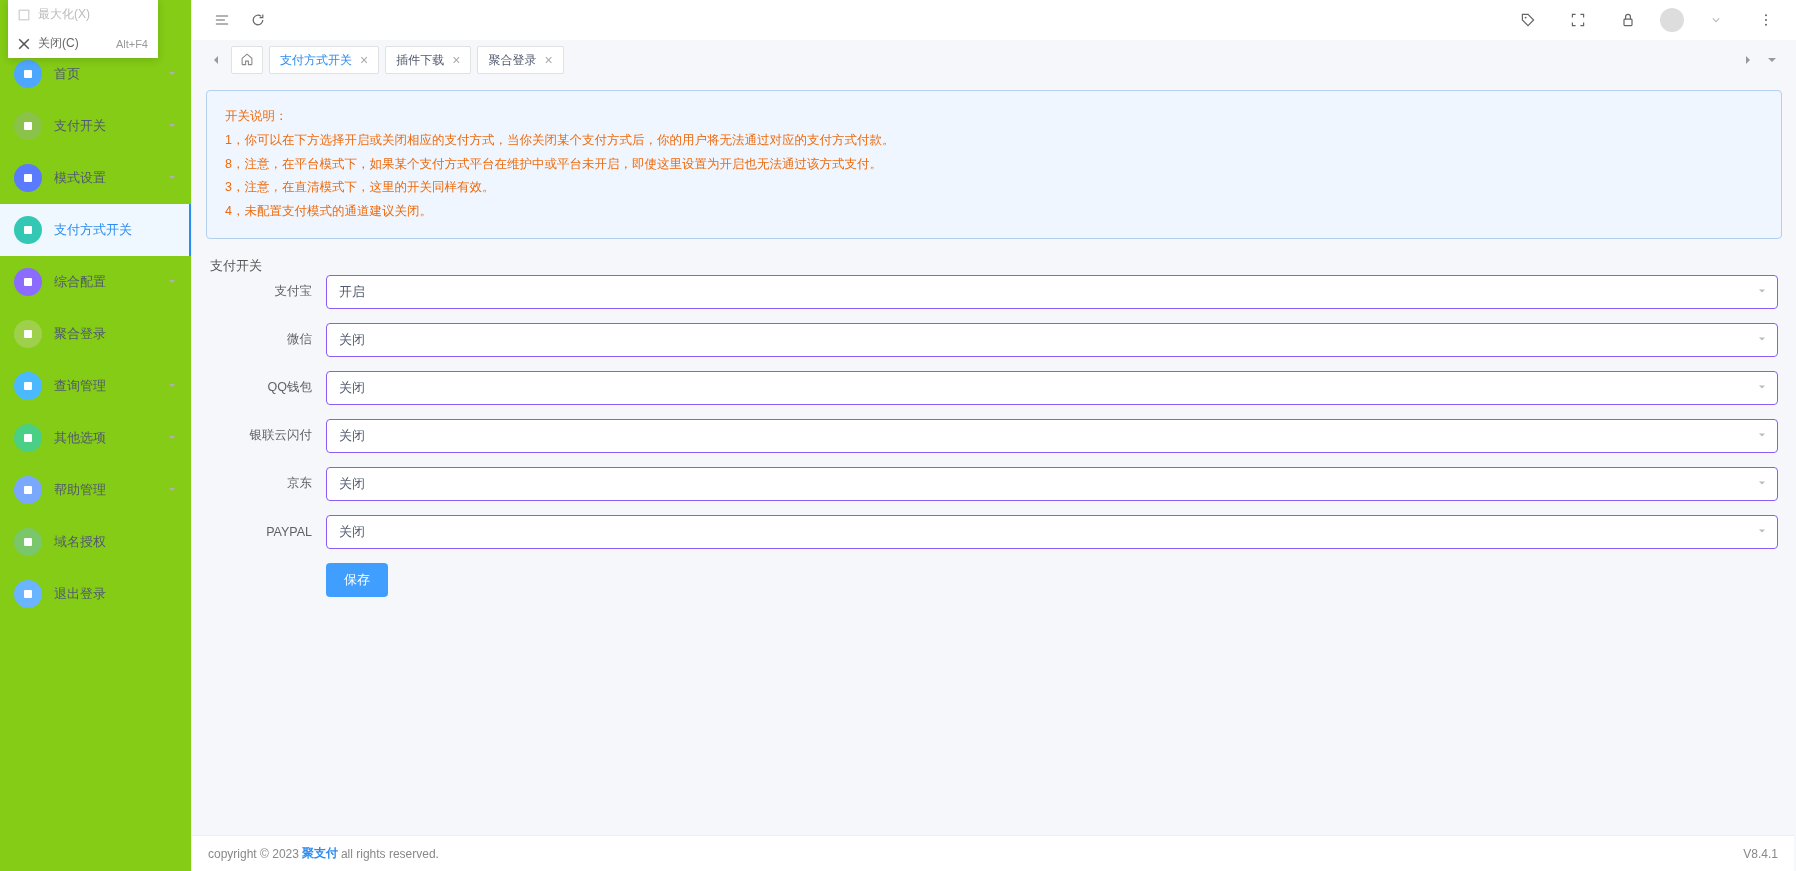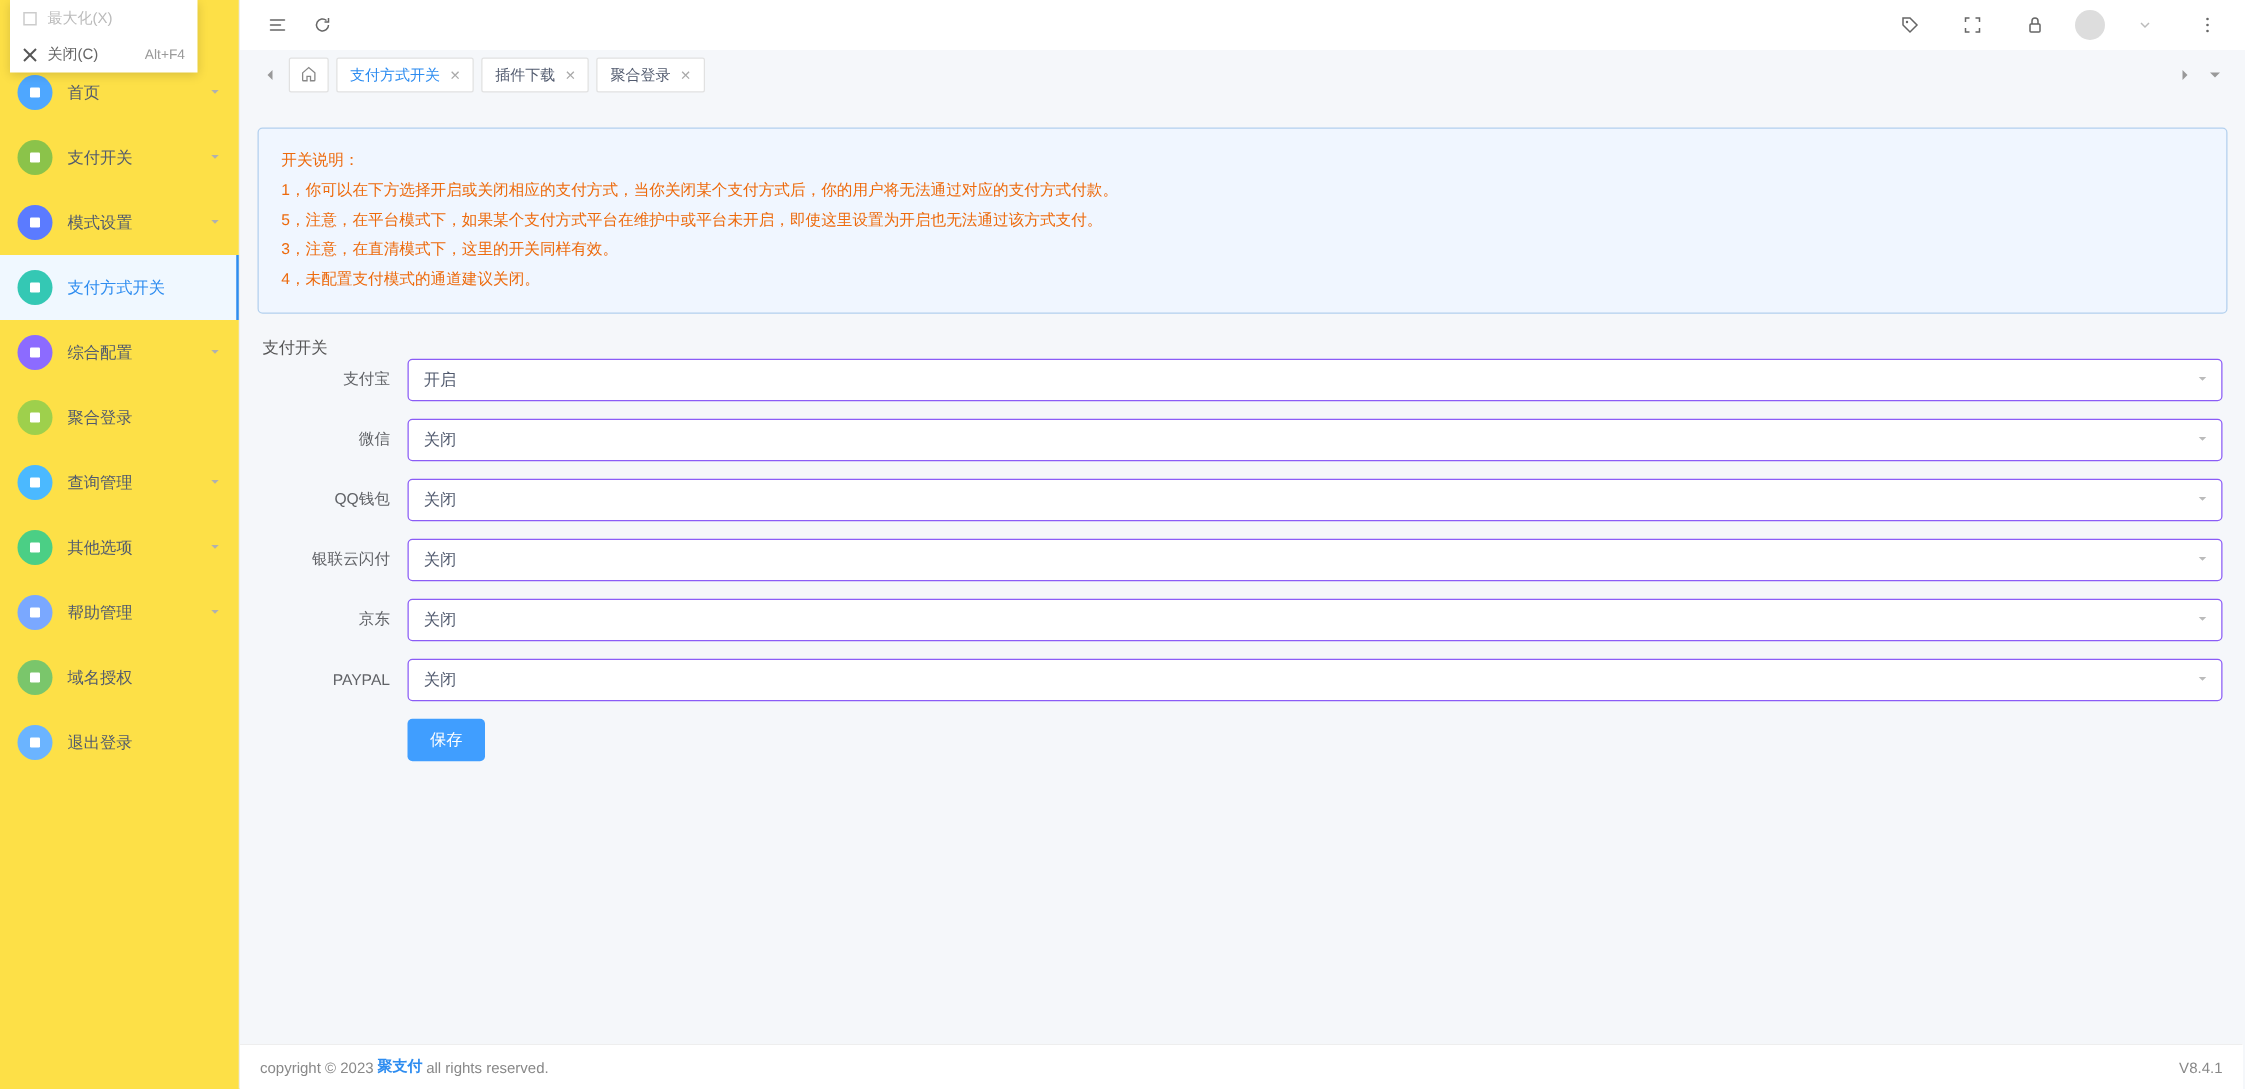--- a/index.html
+++ b/index.html
@@ -9,21 +9,21 @@
 .context-menu {
   position: absolute; top: 0; left: 8px; width: 150px; background: #fff;
   box-shadow: 0 2px 8px rgba(0,0,0,0.15); z-index: 9999; font-size: 12px; color: #666;
 }
 .ctx-item { display:flex; align-items:center; padding: 6px 10px; gap: 8px; }
 .ctx-item.disabled { color: #bbb; }
 .ctx-item .ctx-right { margin-left:auto; color:#999; font-size:11px; }
 .ctx-ico { width:12px; height:12px; display:inline-flex; align-items:center; justify-content:center; color:#888; }
 
 
-.sidebar { position: fixed; left: 0; top: 0; bottom: 0; width: 192px; background: #fde047; border-right: 1px solid #eee; padding-top: 48px; }
+.sidebar { position: fixed; left: 0; top: 0; bottom: 0; width: 192px; background: #84cc16; border-right: 1px solid #eee; padding-top: 48px; }
 .menu-item {
   display: flex; align-items: center; padding: 12px 14px; color: #515a6e; cursor: pointer; position: relative;
 }
 .menu-item.active { color: #2d8cf0; background: #f0f8ff; }
 .menu-item.active::after { content:""; position:absolute; right:0; top:0; bottom:0; width:2px; background:#2d8cf0; }
 .menu-ico {
   width: 28px; height: 28px; border-radius: 50%; display:inline-flex; align-items:center; justify-content:center;
   margin-right: 12px; flex-shrink:0;
 }
 .menu-ico svg { width:14px; height:14px; fill:#fff; }
@@ -55,21 +55,21 @@
 .tab.home-tab { padding: 0 8px; }
 .tab.active { color:#2d8cf0; }
 .tab-close { color:#aaa; font-size:14px; margin-left:2px; }
 .tabs-right { margin-left:auto; display:flex; }
 
 
 .main { margin-left:192px; padding-top: 90px; padding-left:14px; padding-right:14px; min-height: calc(100vh - 36px); }
 
 .alert-box {
   background:#f0f6ff; border:1px solid #b3d0ee; border-radius:4px; padding:14px 18px;
-  color:#ed6a0c; font-size:12.5px; line-height:1.9;margin-top:12px;
+  color:#ed6a0c; font-size:12.5px; line-height:1.9;
 }
 .alert-title { font-weight: normal; }
 
 .panel { margin-top:18px; padding: 0 4px 20px 4px; }
 .panel-title { color:#555; font-size:13px; }
 
 .form-row { display:flex; align-items:center; margin-bottom: 14px; }
 .form-label { width:84px; text-align:right; padding-right:14px; color:#606266; font-size:12.5px;margin-left:32px; }
 .form-control { flex:1; }
 .select {
@@ -311,21 +311,21 @@
           <path d="M2 4l4 4 4-4"></path>
         </svg>
     </div>
   </div>
 </div>
 
 <div class="main">
   <div class="alert-box">
     <div class="alert-title">开关说明：</div>
     <div>1，你可以在下方选择开启或关闭相应的支付方式，当你关闭某个支付方式后，你的用户将无法通过对应的支付方式付款。</div>
-    <div>5，注意，在平台模式下，如果某个支付方式平台在维护中或平台未开启，即使这里设置为开启也无法通过该方式支付。</div>
+    <div>8，注意，在平台模式下，如果某个支付方式平台在维护中或平台未开启，即使这里设置为开启也无法通过该方式支付。</div>
     <div>3，注意，在直清模式下，这里的开关同样有效。</div>
     <div>4，未配置支付模式的通道建议关闭。</div>
   </div>
 
   <div class="panel">
     <div class="panel-title">支付开关</div>
     <div id="form-rows">
         <div class="form-row">
           <div class="form-label">支付宝</div>
           <div class="form-control">

